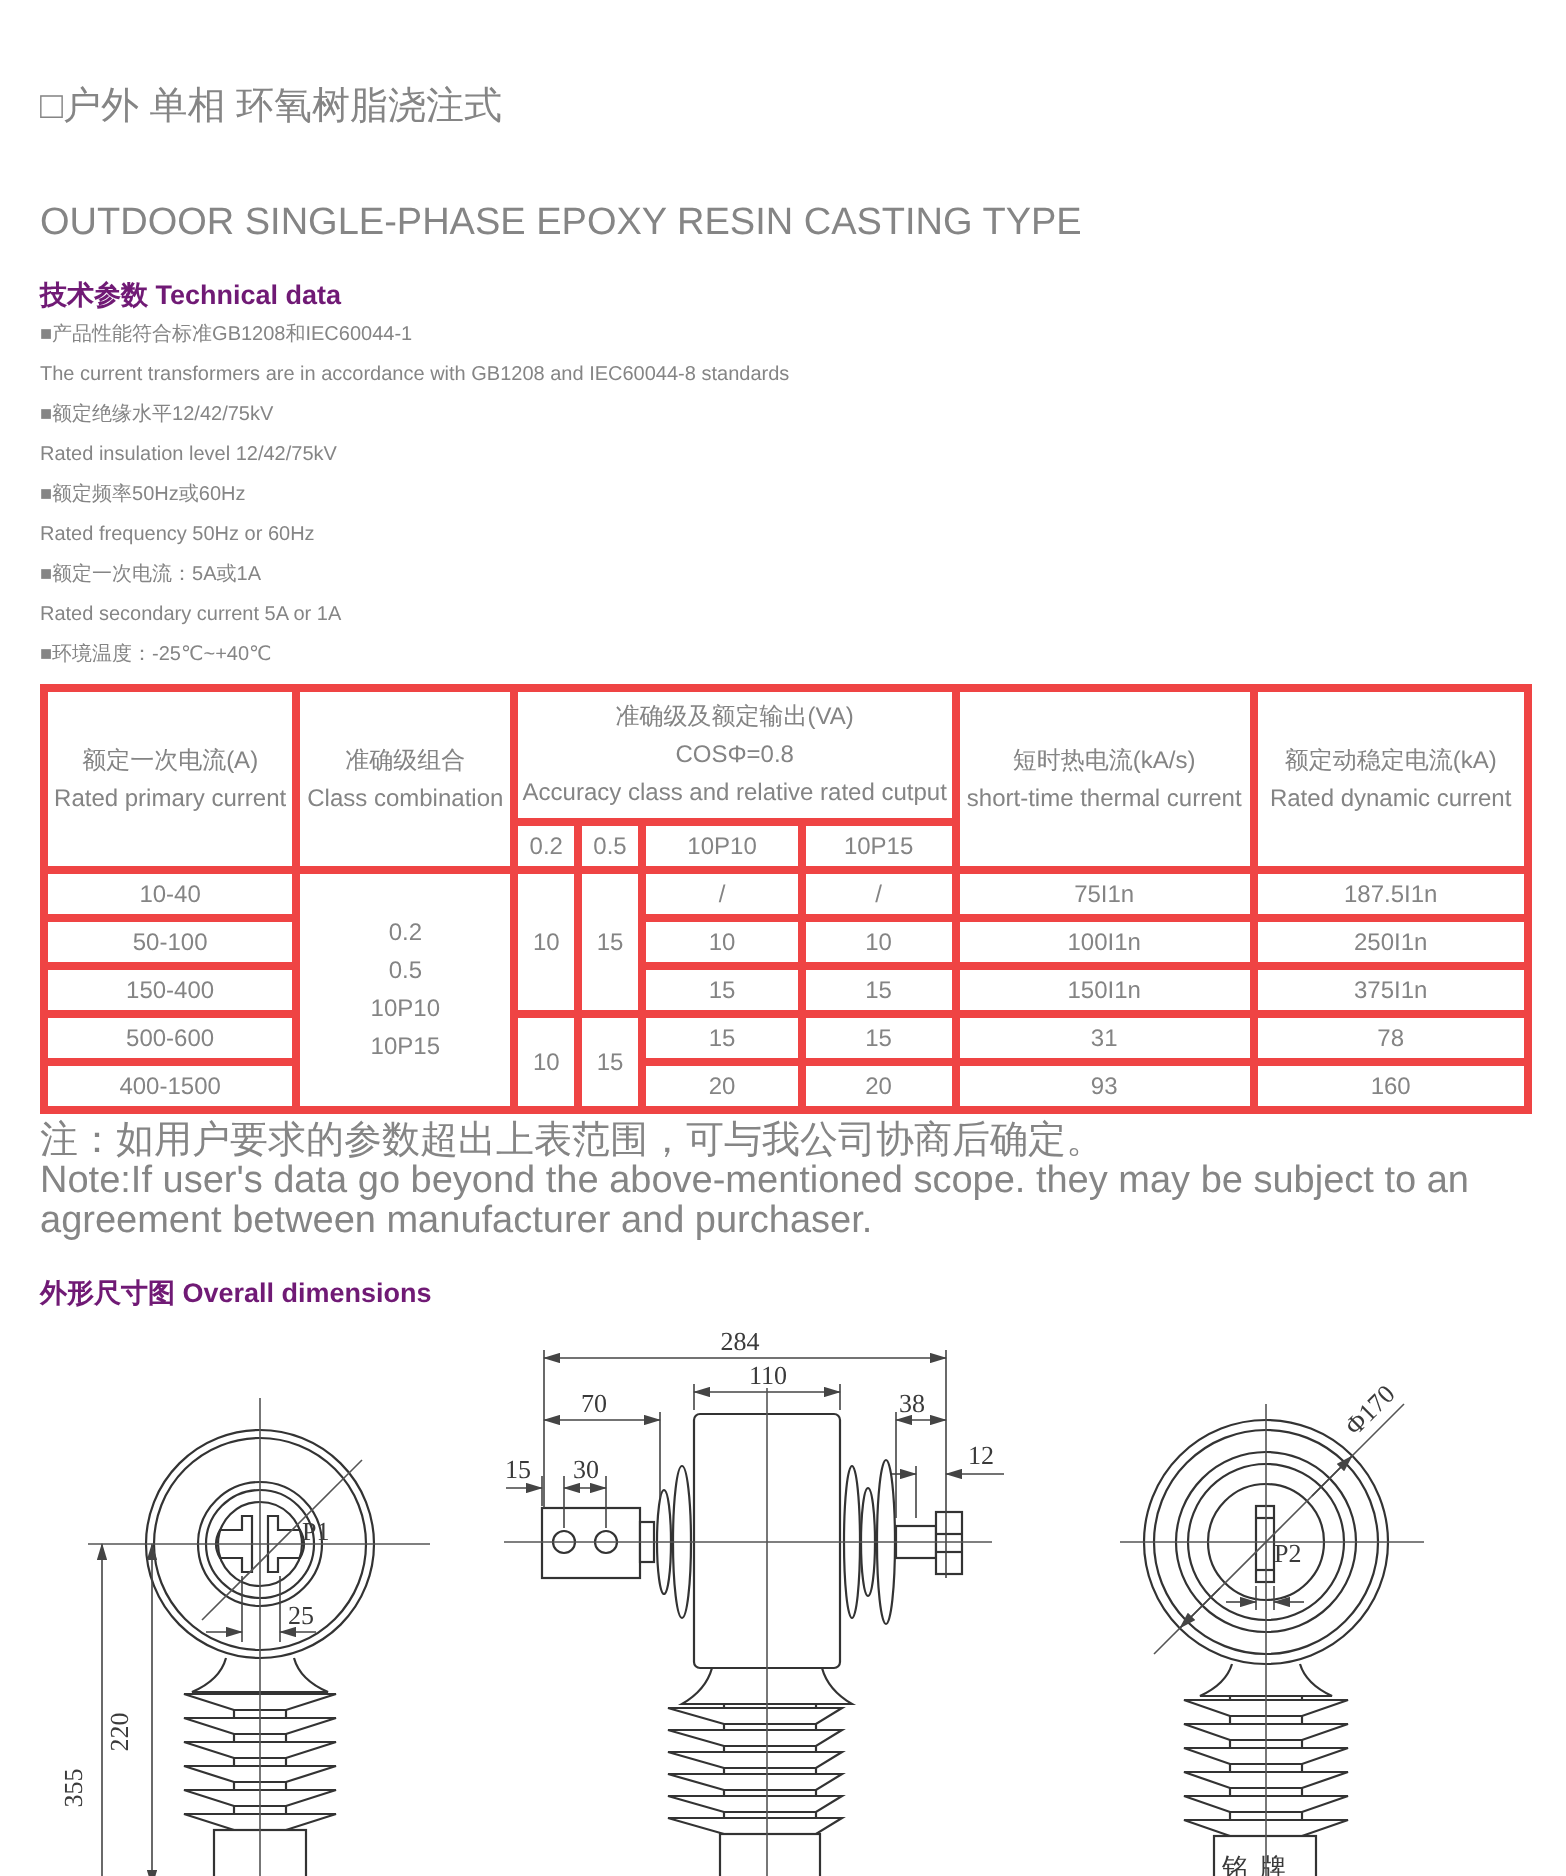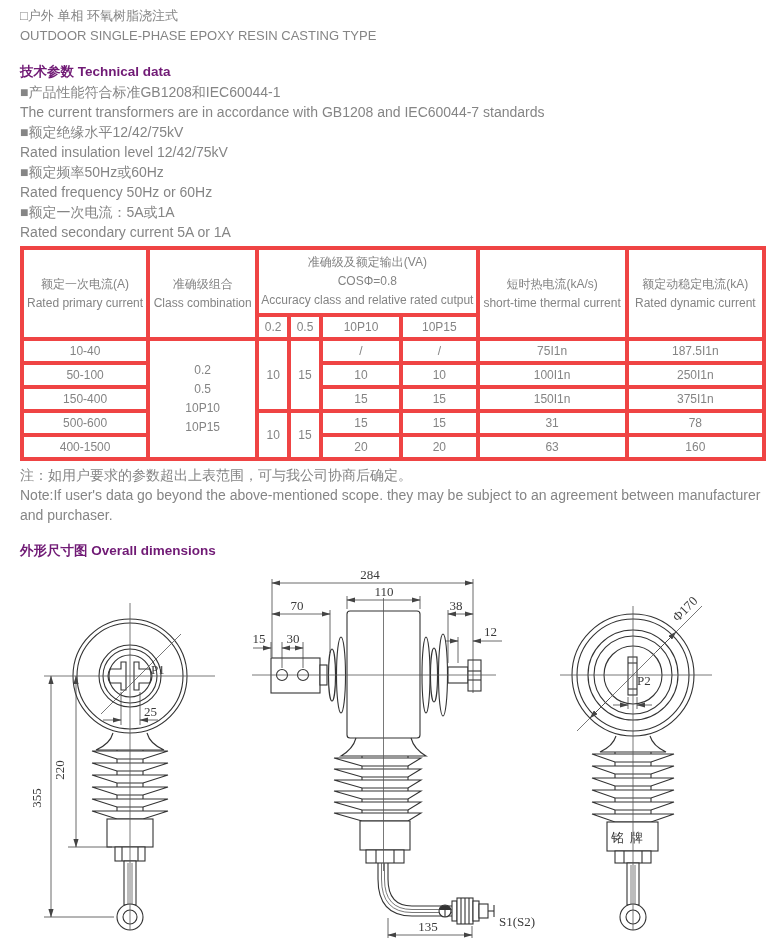--- a/index.html
+++ b/index.html
@@ -1,54 +1,55 @@
 <!DOCTYPE html>
 <html><head>
 <meta charset="utf-8">
 <style>
   html,body{margin:0;padding:0;background:#fff;}
   body{width:783px;height:938px;font-family:"Liberation Sans","DejaVu Sans",sans-serif;color:#858585;overflow:hidden;}
   .content{padding:6px 17px 0 20px;}
-  .tline{font-size:13px;line-height:20px;}
+  .tline{font-size:19px;line-height:20px;margin-top:38px;}
   .heading{font-size:13.5px;line-height:20px;font-weight:bold;color:#701a75;margin-top:16px;}
-  .techlines div{font-size:14px;line-height:20px;}
+  .techlines div{font-size:10px;line-height:20px;}
   table.spec{border-collapse:collapse;width:746px;table-layout:fixed;margin-top:4px;font-size:12px;color:#848484;}
   table.spec th,table.spec td{border:4px solid #ef4444;text-align:center;vertical-align:middle;padding:0 2px;font-weight:normal;}
   .pre{white-space:pre-line;line-height:19px;}
   tr.hrow1 th{height:63px;}
   tr.hrow2 th{height:20px;}
   tr.brow td{height:20px;margin-left:35px;}
-  .notes div{font-size:14px;line-height:20px;}
+  .notes div{font-size:19px;line-height:20px;}
   .notes{margin-top:4px;}
   svg{display:block;}
   .ol{stroke:#333;fill:none;stroke-width:1.1;}
   .olf{stroke:#333;fill:#fff;stroke-width:1.1;}
   .thin{stroke:#555;fill:none;stroke-width:0.8;}
   .dim{stroke:#444;fill:none;stroke-width:0.8;}
   text.dt{font-family:"Liberation Serif","DejaVu Serif",serif;font-size:13px;fill:#3a3a3a;}
 </style>
 </head>
 <body>
 
 <div class="content">
 
   <div class="tline">□户外 单相 环氧树脂浇注式</div>
   <div class="tline">OUTDOOR SINGLE-PHASE EPOXY RESIN CASTING TYPE</div>
 
   <div class="heading">技术参数 Technical data</div>
 
   <div class="techlines">
     <div>■产品性能符合标准GB1208和IEC60044-1</div>
-    <div>The current transformers are in accordance with GB1208 and IEC60044-7 standards</div>
+    <div>The current transformers are in accordance with GB1208 and IEC60044-8 standards</div>
     <div>■额定绝缘水平12/42/75kV</div>
     <div>Rated insulation level 12/42/75kV</div>
     <div>■额定频率50Hz或60Hz</div>
     <div>Rated frequency 50Hz or 60Hz</div>
     <div>■额定一次电流：5A或1A</div>
     <div>Rated secondary current 5A or 1A</div>
+    <div>■环境温度：-25℃~+40℃</div>
   </div>
 
   <table class="spec">
     <colgroup>
       <col style="width:17%">
         <col style="width:14.7%">
         <col style="width:4.3%">
         <col style="width:4.3%">
       <col style="width:10.8%">
         <col style="width:10.3%">
@@ -108,21 +109,21 @@
       <td rowspan="2">15</td>
       <td>15</td>
       <td>15</td>
       <td>31</td>
       <td>78</td>
     </tr>
     <tr class="brow">
       <td>400-1500</td>
       <td>20</td>
       <td>20</td>
-      <td>63</td>
+      <td>93</td>
       <td>160</td>
     </tr>
   </tbody>
     </table>
 
   <div class="notes">
     <div>注：如用户要求的参数超出上表范围，可与我公司协商后确定。</div>
     <div>Note:If user's data go beyond the above-mentioned scope. they may be subject to an agreement between manufacturer and purchaser.</div>
   </div>
 

